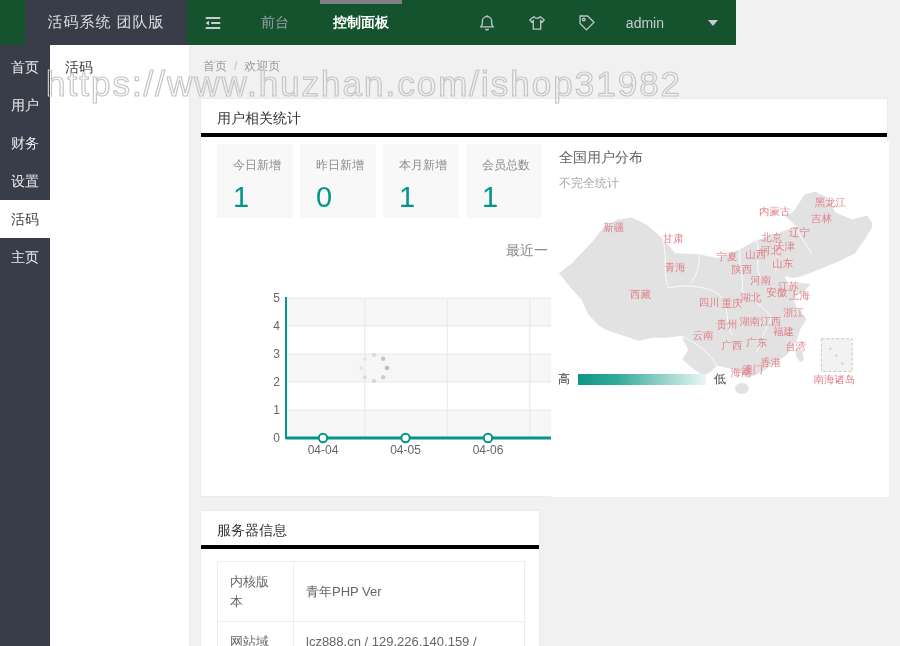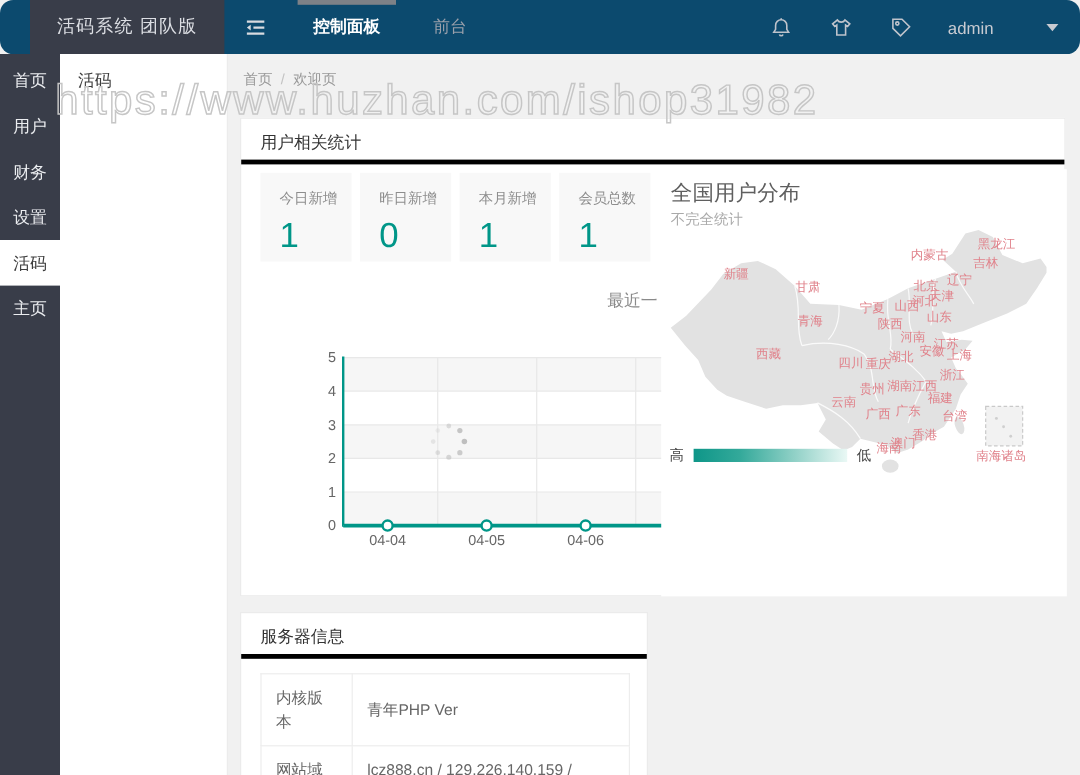--- a/index.html
+++ b/index.html
@@ -1,22 +1,22 @@
 <!DOCTYPE html>
 <html><head>
 <meta charset="utf-8">
 <style>
   * { margin:0; padding:0; box-sizing:border-box; }
   html,body { width:900px; height:646px; overflow:hidden;
     font-family:"Liberation Sans","DejaVu Sans",sans-serif; background:#f1f1f1; }
   body { position:relative; }
 
   
-  .topbar { position:absolute; top:0; left:0; width:900px; height:45px;
-    background:#0c4a6e; display:flex; align-items:stretch; z-index:20;border-radius:11px; }
+  .topbar { position:absolute; top:0; left:0; width:736px; height:45px;
+    background:#14532d; display:flex; align-items:stretch; z-index:20; }
   .logo-gap { width:25px; }
   .logo { width:162px; background:#393d49; color:#dcdee3; font-size:15px;
     display:flex; align-items:center; justify-content:center; letter-spacing:1px; }
   .nav { display:flex; align-items:stretch; }
   .nav-toggle { width:52px; display:flex; align-items:center; justify-content:center; cursor:pointer; }
   .nav-item { position:relative; line-height:45px; padding:0 22px; color:#9aa0ab;
     font-size:14px; cursor:pointer; }
   .nav-item.active { color:#fff; font-weight:bold; }
   .nav-item .top-indicator { position:absolute; top:0; left:9px; right:9px; height:4px; background:#7d8187; }
   .topbar-right { margin-left:auto; display:flex; align-items:center; padding-right:18px; }
@@ -48,21 +48,21 @@
 
   .cards { position:absolute; left:16px; top:45px; display:flex;align-items:center; }
   .stat-card { width:76px; height:74px; background:#f8f8f8; margin-right:7px; padding:13px 0 0 16px; }
   .stat-label { font-size:12px; color:#8d8d8d; }
   .stat-value { font-size:29px; color:#009688; margin-top:7px; }
 
   .chart-title { position:absolute; left:305px; top:143px; font-size:14px; color:#8a8a8a; white-space:nowrap; }
   #chart-svg { position:absolute; left:60px; top:192px; }
 
   .map-card { position:absolute; left:350px; top:42px; width:338px; height:356px; background:#fff; }
-  .map-title { position:absolute; left:8px; top:8px; font-size:18px; color:#5f5f5f; }
+  .map-title { position:absolute; left:8px; top:8px; font-size:14px; color:#5f5f5f; }
   .map-subtitle { position:absolute; left:8px; top:34px; font-size:12px; color:#a9a9a9; }
   #map-svg { position:absolute; left:0; top:42px; }
   .map-legend { position:absolute; left:7px; top:230px; display:flex; align-items:center;
     font-size:12px; color:#444; z-index:3; }
   .legend-bar { width:128px; height:11px; margin:0 8px;
     background:linear-gradient(90deg,#0e9688 0%,#33a99a 30%,#8fd0c6 65%,#eaf8f5 100%); }
 
   .server-table { position:absolute; left:16px; top:50px; width:308px; border-collapse:collapse;
     font-size:13px; color:#666; }
   .server-table td { border:1px solid #ededed; padding:10px 12px; line-height:1.5; }
@@ -81,22 +81,22 @@
   <div class="nav">
     <div class="nav-toggle">
       <svg class="top-icon" viewBox="0 0 22 22" style="margin:0">
         <line x1="3" y1="5.5" x2="19" y2="5.5" stroke="#d9dbe0" stroke-width="2"></line>
         <line x1="9" y1="11" x2="19" y2="11" stroke="#d9dbe0" stroke-width="2"></line>
         <line x1="3" y1="16.5" x2="19" y2="16.5" stroke="#d9dbe0" stroke-width="2"></line>
         <path d="M6.5 8.4 L3 11 L6.5 13.6 Z" fill="#d9dbe0"></path>
       </svg>
     </div>
     <div id="nav-items" style="display:flex">
+        <div class="nav-item">前台</div>
         <div class="nav-item active">控制面板<span class="top-indicator"></span></div>
-        <div class="nav-item">前台</div>
       </div>
   </div>
   <div class="topbar-right">
     <svg class="top-icon" viewBox="0 0 24 24" fill="none" stroke="#bfc3cb" stroke-width="1.6">
       <path d="M12 4.2a5.6 5.6 0 0 0-5.6 5.6v3.9L4.6 16.6h14.8l-1.8-2.9V9.8A5.6 5.6 0 0 0 12 4.2z"></path>
       <path d="M10.2 18.8a1.9 1.9 0 0 0 3.6 0"></path>
       <line x1="12" y1="2.6" x2="12" y2="4.2"></line>
     </svg>
     <svg class="top-icon" viewBox="0 0 24 24" fill="none" stroke="#bfc3cb" stroke-width="1.6">
       <path d="M8.2 4.4 L3.4 8.2 L5.6 10.8 L7.6 9.4 V19.4 H16.4 V9.4 L18.4 10.8 L20.6 8.2 L15.8 4.4 C15 5.8 13.6 6.5 12 6.5 C10.4 6.5 9 5.8 8.2 4.4 Z"></path>

